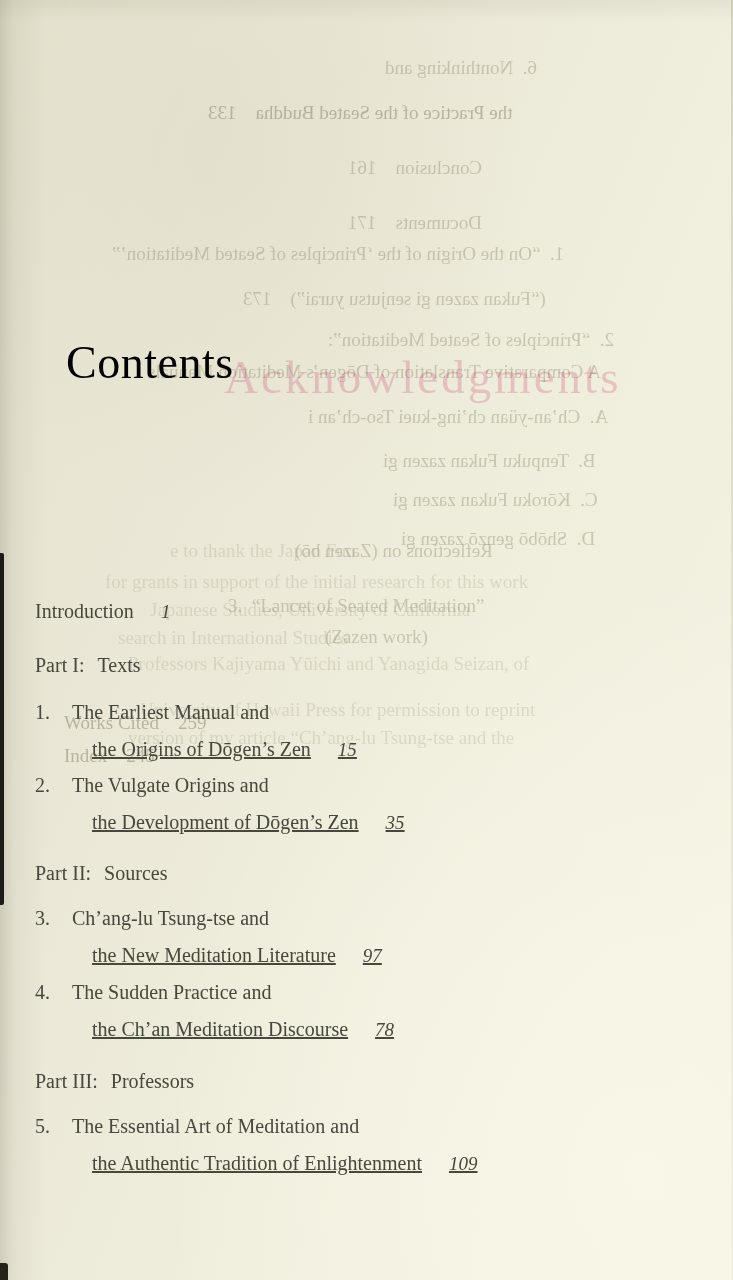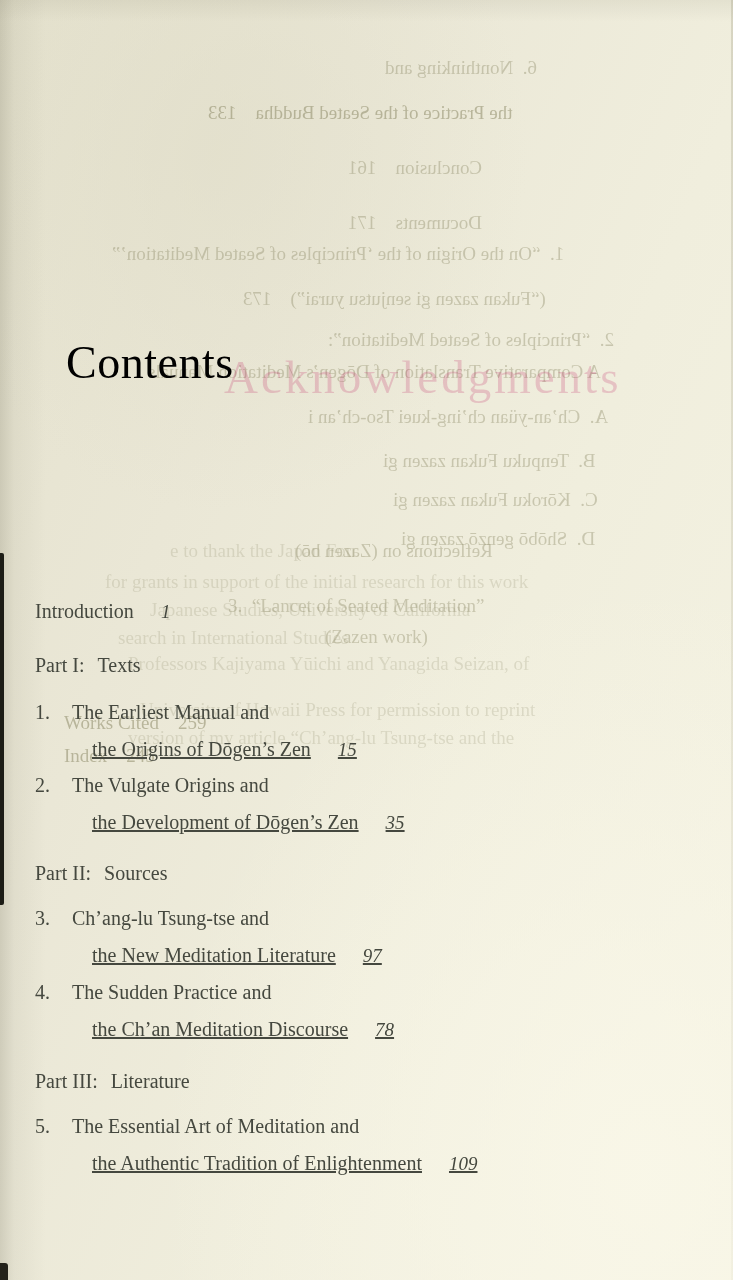--- a/index.html
+++ b/index.html
@@ -109,21 +109,21 @@
   </div>
 
   <div class="row" style="top:981px">
     <span class="cnum">4.</span><span>The Sudden Practice and</span>
   </div>
   <div class="row cont" style="top:1018px">
     <span>the Ch’an Meditation Discourse</span><span class="pg">78</span>
   </div>
 
   <div class="row" style="top:1070px">
-    <span>Part III:</span><span class="pt">Literature</span>
+    <span>Part III:</span><span class="pt">Professors</span>
   </div>
 
   <div class="row" style="top:1115px">
     <span class="cnum">5.</span><span>The Essential Art of Meditation and</span>
   </div>
   <div class="row cont" style="top:1152px">
     <span>the Authentic Tradition of Enlightenment</span><span class="pg">109</span>
   </div>
 
 </div>

